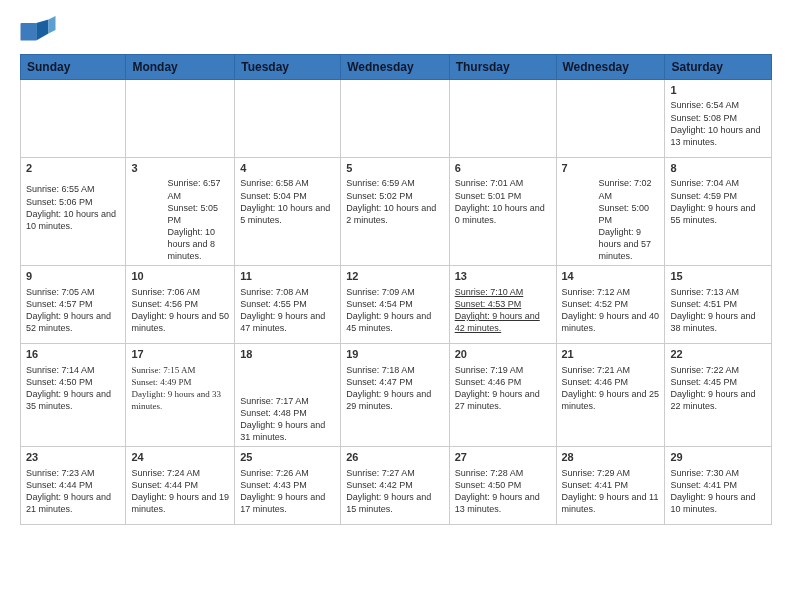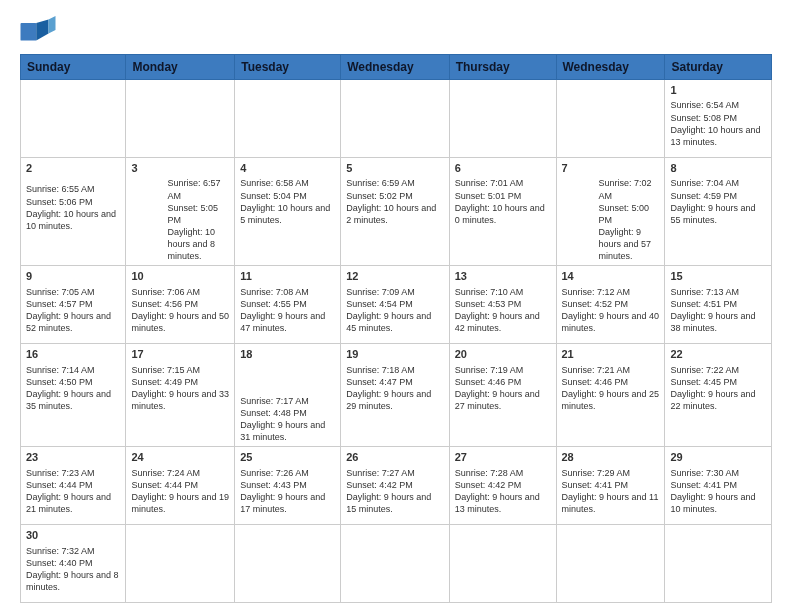--- a/index.html
+++ b/index.html
@@ -204,21 +204,21 @@
 Daylight: 9 hours and 47 minutes.</div>
           </td>
           <td>
             <span class="day-number">12</span>
             <div class="day-info" style="white-space: pre-line;">Sunrise: 7:09 AM
 Sunset: 4:54 PM
 Daylight: 9 hours and 45 minutes.</div>
           </td>
           <td>
             <span class="day-number">13</span>
-            <div class="day-info" style="white-space: pre-line;">Sunrise: 7:10 AM
+            <div class="day-info" style="white-space: pre-line; text-decoration: underline;">Sunrise: 7:10 AM
 Sunset: 4:53 PM
 Daylight: 9 hours and 42 minutes.</div>
           </td>
           <td>
             <span class="day-number">14</span>
             <div class="day-info" style="white-space: pre-line;">Sunrise: 7:12 AM
 Sunset: 4:52 PM
 Daylight: 9 hours and 40 minutes.</div>
           </td>
           <td>
@@ -230,21 +230,21 @@
         </tr>
         <tr>
           <td>
             <span class="day-number">16</span>
             <div class="day-info" style="white-space: pre-line;">Sunrise: 7:14 AM
 Sunset: 4:50 PM
 Daylight: 9 hours and 35 minutes.</div>
           </td>
           <td>
             <span class="day-number">17</span>
-            <div class="day-info" style="white-space: pre-line;">Sunrise: 7:15 AM
+            <div class="day-info" style="white-space: pre-line; font-family: Liberation Serif, serif;">Sunrise: 7:15 AM
 Sunset: 4:49 PM
 Daylight: 9 hours and 33 minutes.</div>
           </td>
           <td>
             <span class="day-number">18</span>
             <div class="day-info" style="white-space: pre-line; margin-top: 32px;">Sunrise: 7:17 AM
 Sunset: 4:48 PM
 Daylight: 9 hours and 31 minutes.</div>
           </td>
           <td>
@@ -293,45 +293,31 @@
           </td>
           <td>
             <span class="day-number">26</span>
             <div class="day-info" style="white-space: pre-line;">Sunrise: 7:27 AM
 Sunset: 4:42 PM
 Daylight: 9 hours and 15 minutes.</div>
           </td>
           <td>
             <span class="day-number">27</span>
             <div class="day-info" style="white-space: pre-line;">Sunrise: 7:28 AM
-Sunset: 4:42 PM
+Sunset: 4:50 PM
 Daylight: 9 hours and 13 minutes.</div>
           </td>
           <td>
             <span class="day-number">28</span>
             <div class="day-info" style="white-space: pre-line;">Sunrise: 7:29 AM
 Sunset: 4:41 PM
 Daylight: 9 hours and 11 minutes.</div>
           </td>
           <td>
             <span class="day-number">29</span>
             <div class="day-info" style="white-space: pre-line;">Sunrise: 7:30 AM
 Sunset: 4:41 PM
 Daylight: 9 hours and 10 minutes.</div>
           </td>
-        </tr>
-        <tr class="last-row">
-          <td>
-            <span class="day-number">30</span>
-            <div class="day-info" style="white-space: pre-line;">Sunrise: 7:32 AM
-Sunset: 4:40 PM
-Daylight: 9 hours and 8 minutes.</div>
-          </td>
-          <td class="empty-cell"></td>
-          <td class="empty-cell"></td>
-          <td class="empty-cell"></td>
-          <td class="empty-cell"></td>
-          <td class="empty-cell"></td>
-          <td class="empty-cell"></td>
         </tr>
       </tbody>
   </table>
 </div>
 
 </body></html>

